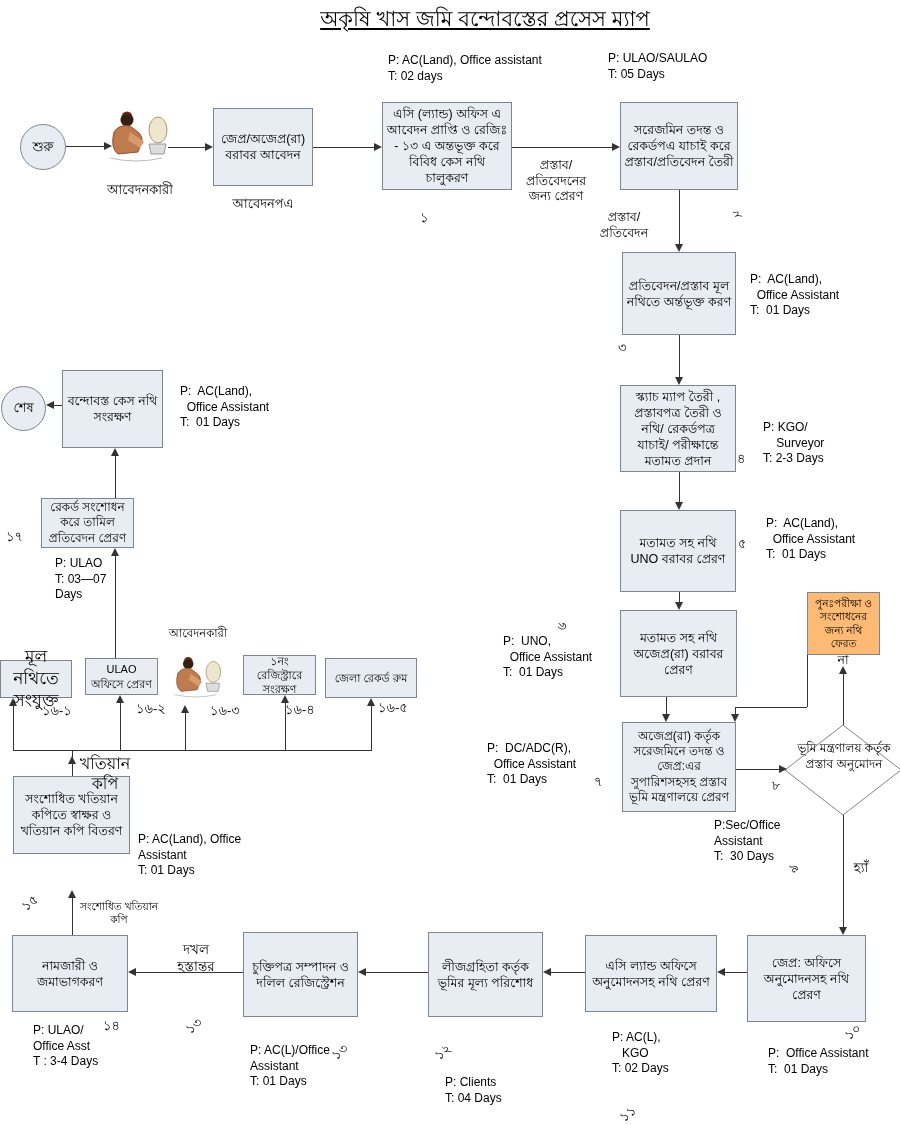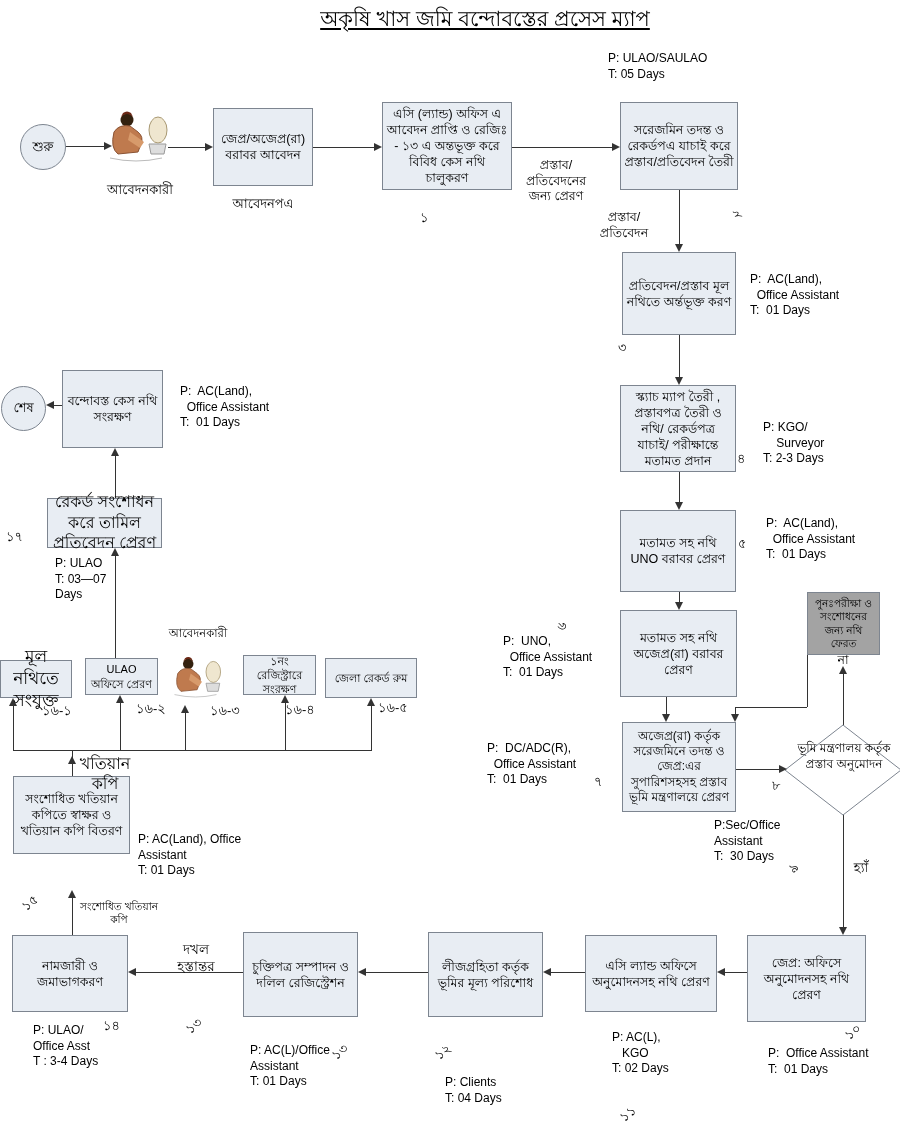--- a/index.html
+++ b/index.html
@@ -4,21 +4,21 @@
 <style>
   html,body{margin:0;padding:0;background:#fff;}
   #canvas{position:relative;width:900px;height:1125px;background:#ffffff;overflow:hidden;
           font-family:"Liberation Sans","DejaVu Sans",sans-serif;color:#000;}
   .abs{position:absolute;}
   .title{position:absolute;left:70px;top:3px;width:830px;text-align:center;font-size:21px;}
   .title span{text-decoration:underline;}
   .box{position:absolute;background:#e8edf3;border:1px solid #7d8590;box-sizing:border-box;
        display:flex;align-items:center;justify-content:center;text-align:center;
        font-size:12.5px;line-height:1.28;padding:2px 3px;z-index:3;}
-  .box.plain{background:#a3a3a3;}
+  .box.plain{background:#fdba74;font-family:Liberation Serif, serif;}
   .circle{position:absolute;background:#e8edf3;border:1px solid #7d8590;border-radius:50%;
        box-sizing:border-box;display:flex;align-items:center;justify-content:center;
        font-size:13px;z-index:3;}
   .ann{position:absolute;font-size:12px;line-height:1.3;white-space:pre-wrap;z-index:4;}
   .num{position:absolute;font-size:13px;z-index:4;}
   .rot{transform:rotate(-38deg);}
   .lbl{position:absolute;font-size:12px;line-height:1.25;text-align:center;white-space:pre-wrap;z-index:4;}
   .ln{position:absolute;background:#333;z-index:1;}
   .ah{position:absolute;width:0;height:0;z-index:2;}
   .diamond-lbl{position:absolute;font-size:12px;line-height:1.3;text-align:center;z-index:4;}
@@ -81,37 +81,39 @@
     <path d="M19 7 q6 -6 12 0 l-2 -4 q-4 -3 -8 0 z" fill="#6b2714"></path>
     <path d="M12 22 q5 -8 16 -6 l8 6 q6 5 3 12 l-3 8 -20 2 q-8 -6 -4 -22" fill="#bf7a4e" stroke="#8a5334"></path>
     <path d="M28 22 l14 10 -4 6 -12 -8 z" fill="#d79a6b"></path>
     <path d="M8 48 q26 6 52 0" stroke="#bbbbbb" fill="none"></path>
   </svg>
   <div class="lbl" style="left:163px;top:626px;width:70px;font-size:11.5px">আবেদনকারী</div>
 
   <div class="box" style="left:243px;top:655px;width:73px;height:40px;font-size:11px">১নং রেজিস্ট্রারে সংরক্ষণ</div>
   <div class="box" style="left:325px;top:658px;width:92px;height:40px;font-size:11px">জেলা রেকর্ড রুম</div>
 
-  <div class="box" style="left:47px;top:498px;width:115px;height:50px;font-size:16px">রেকর্ড সংশোধন করে তামিল প্রতিবেদন প্রেরণ</div>
+  <div class="box" style="left:41px;top:498px;width:93px;height:50px;font-size:12px">রেকর্ড সংশোধন করে তামিল প্রতিবেদন প্রেরণ</div>
   <div class="box" style="left:62px;top:370px;width:101px;height:78px">বন্দোবস্ত  কেস নথি সংরক্ষণ</div>
 
   <div class="lbl" style="left:518px;top:158px;width:76px;font-size:12.5px">প্রস্তাব/
 প্রতিবেদনের
 জন্য প্রেরণ</div>
   <div class="lbl" style="left:594px;top:210px;width:60px;font-size:12.5px">প্রস্তাব/
 প্রতিবেদন</div>
   <div class="lbl" style="left:828px;top:653px;width:30px;font-size:12.5px">না</div>
   <div class="lbl" style="left:844px;top:860px;width:34px;font-size:13px">হ্যাঁ</div>
   <div class="lbl" style="left:150px;top:942px;width:92px;font-size:13.5px">দখল
 হস্তান্তর</div>
   <div class="lbl" style="left:70px;top:900px;width:98px;font-size:10.5px">সংশোধিত খতিয়ান
 কপি</div>
   <div class="lbl" style="left:76px;top:754px;width:58px;font-size:16px">খতিয়ান
 কপি</div>
 
+  <div class="ann" style="left:388px;top:53px">P: AC(Land), Office assistant
+T: 02 days</div>
   <div class="ann" style="left:608px;top:51px">P: ULAO/SAULAO
 T: 05 Days</div>
   <div class="ann" style="left:750px;top:272px">P:  AC(Land),
   Office Assistant
 T:  01 Days</div>
   <div class="ann" style="left:763px;top:420px">P: KGO/
     Surveyor
 T: 2-3 Days</div>
   <div class="ann" style="left:766px;top:516px">P:  AC(Land),
   Office Assistant

